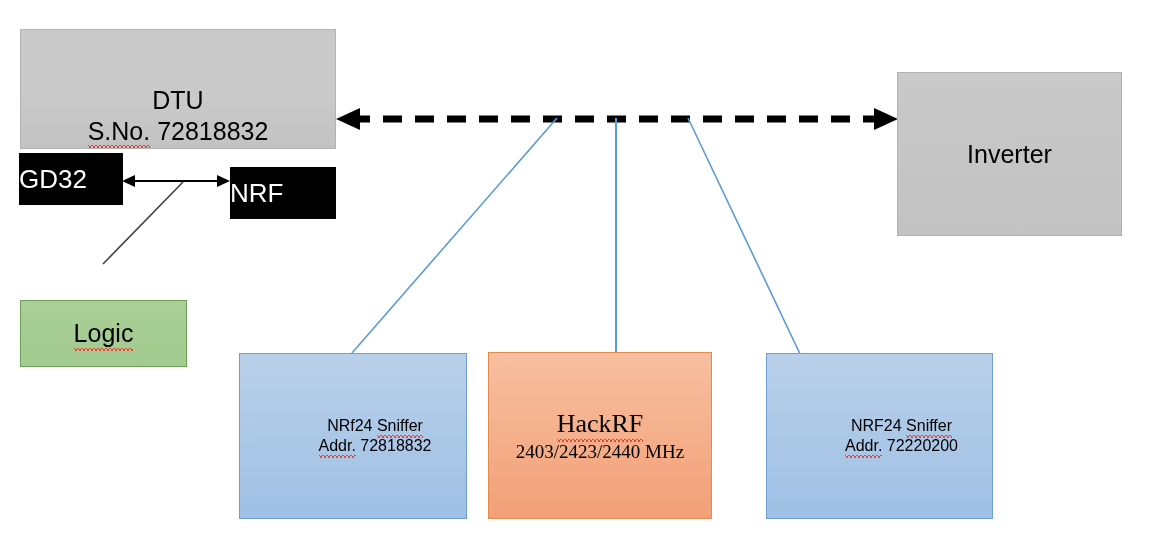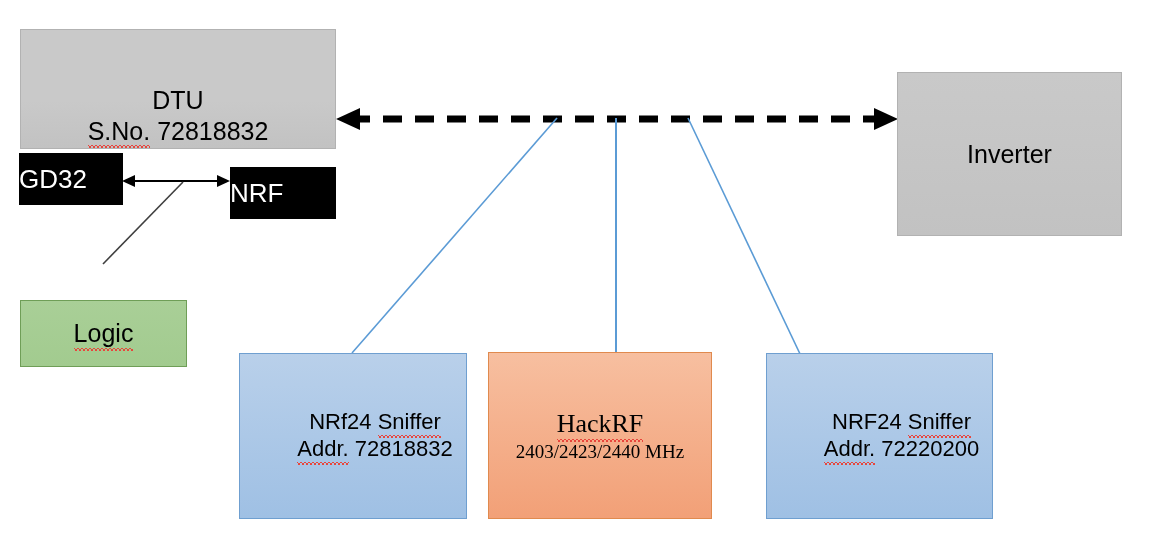--- a/index.html
+++ b/index.html
@@ -99,21 +99,21 @@
   }
   
   .bottom-box {
     border-width: 1px;
     border-style: solid;
     color: #000000;
   }
   .blue-box {
     background: linear-gradient(180deg, #b9d0ea 0%, #9fc0e4 100%);
     border-color: #6f9fd0;
-    font-size: 22px;
+    font-size: 16px;
     padding-left: 44px;
   }
   #sniffer-left  { left: 239px; top: 353px; width: 228px; height: 166px; }
   #sniffer-right { left: 766px; top: 353px; width: 227px; height: 166px; }
   #hackrf-box {
     left: 488px;
     top: 352px;
     width: 224px;
     height: 167px;
     background: linear-gradient(180deg, #f7bfa0 0%, #f2a077 100%);

